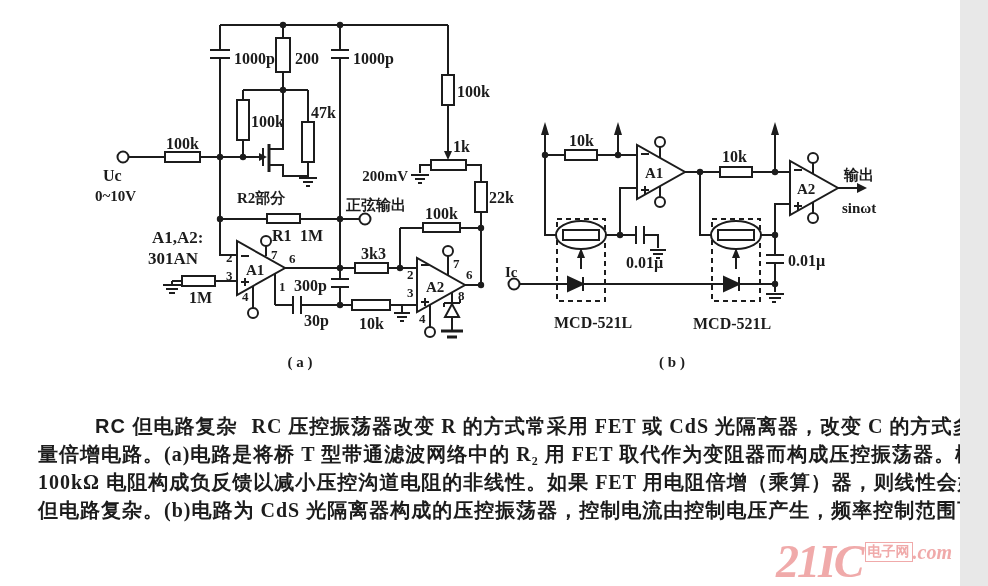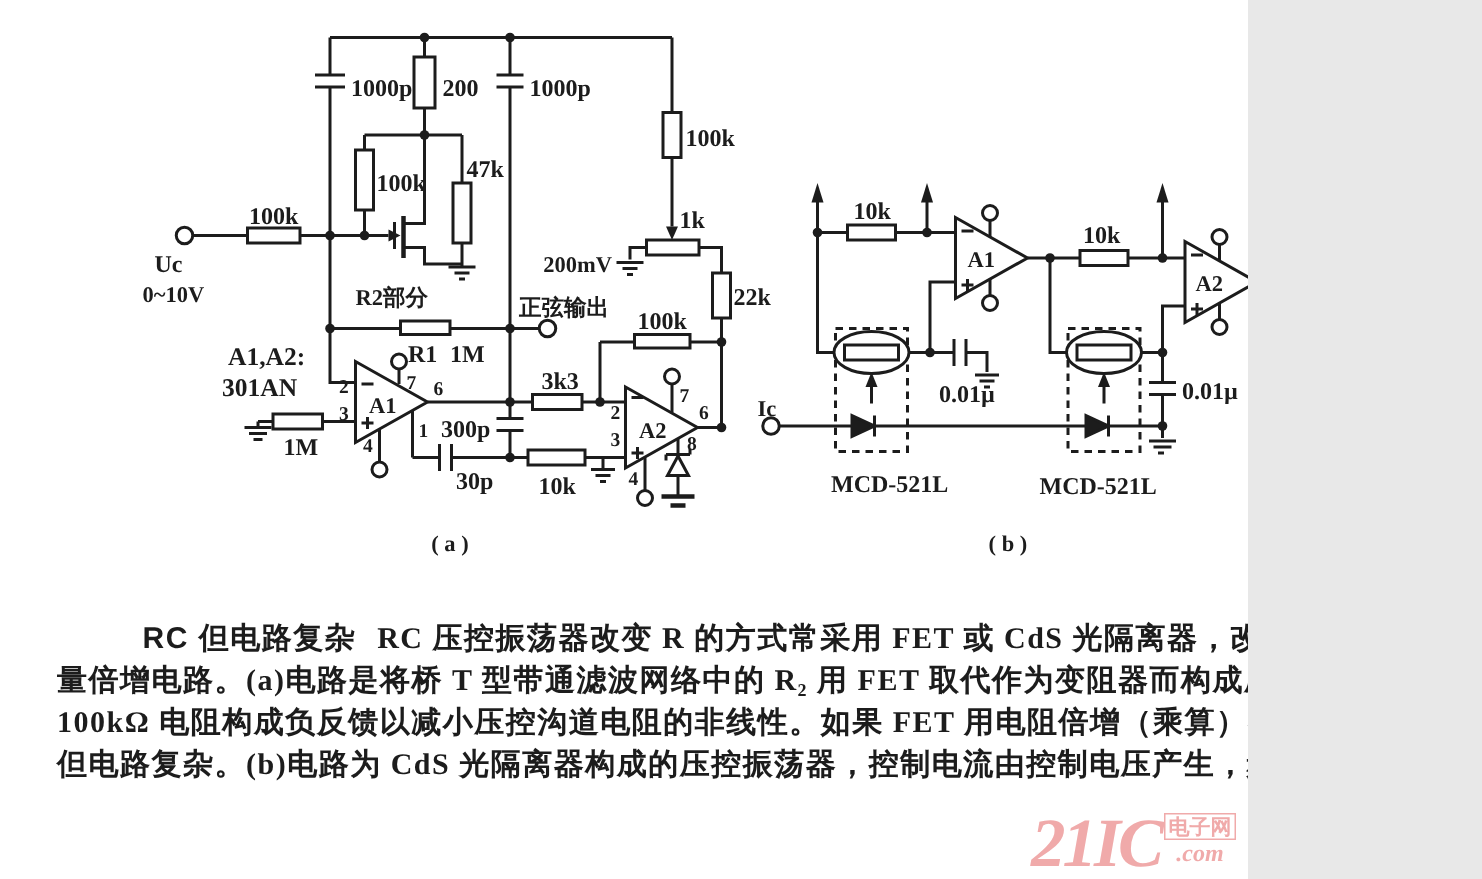--- a/index.html
+++ b/index.html
@@ -1,38 +1,38 @@
 <!DOCTYPE html>
 <html><head>
 <meta charset="utf-8">
 <style>
   html,body{margin:0;padding:0;background:#e8e8e8;}
-  .page{position:relative;width:832px;height:586px;background:#ffffff;overflow:hidden;
+  .page{position:relative;width:960px;height:586px;background:#ffffff;overflow:hidden;
         font-family:"Liberation Serif",serif;color:#1c1c1c;}
   svg text{font-family:"Liberation Serif",serif;fill:#1c1c1c;}
   .lbl{font-size:16px;font-weight:bold;}
   .lbl-sm{font-size:15px;font-weight:bold;}
   .lbl-lg{font-size:17px;font-weight:bold;}
   .pin{font-size:13px;font-weight:bold;}
   .cjk{font-size:15px;font-weight:bold;}
   .cap{font-size:15px;font-weight:bold;}
   .desc{position:absolute;left:38px;top:412px;width:914px;
         font-size:20px;line-height:28px;font-weight:bold;letter-spacing:1px;}
   .desc .line{white-space:nowrap;}
   .indent{padding-left:57px;}
   .heading{font-family:"Liberation Sans",sans-serif;font-weight:bold;margin-right:14px;}
   .watermark{position:absolute;right:8px;bottom:4px;display:flex;align-items:flex-start;
              color:#f0aaaa;user-select:none;text-align:center;}
   .wm-brand{font-family:"Liberation Serif",serif;font-style:italic;font-weight:bold;
             font-size:46px;line-height:40px;letter-spacing:-2px;}
-  .wm-col{display:flex;flex-direction:column;margin-left:2px;}
+  .wm-col{display:flex;margin-left:2px;}
   .wm-site{font-family:"Liberation Sans",sans-serif;font-weight:bold;font-size:14px;
            border:1px solid #f0aaaa;padding:0 2px;line-height:16px;}
   .wm-com{font-family:"Liberation Serif",serif;font-style:italic;font-weight:bold;
-          font-size:16px;line-height:20px;}
+          font-size:20px;line-height:20px;}
 </style>
 </head>
 <body>
 
 <div class="page">
 
   <svg width="988" height="400" viewBox="0 0 988 400">
 
     <g stroke="#1c1c1c" stroke-width="2" fill="none">
 

